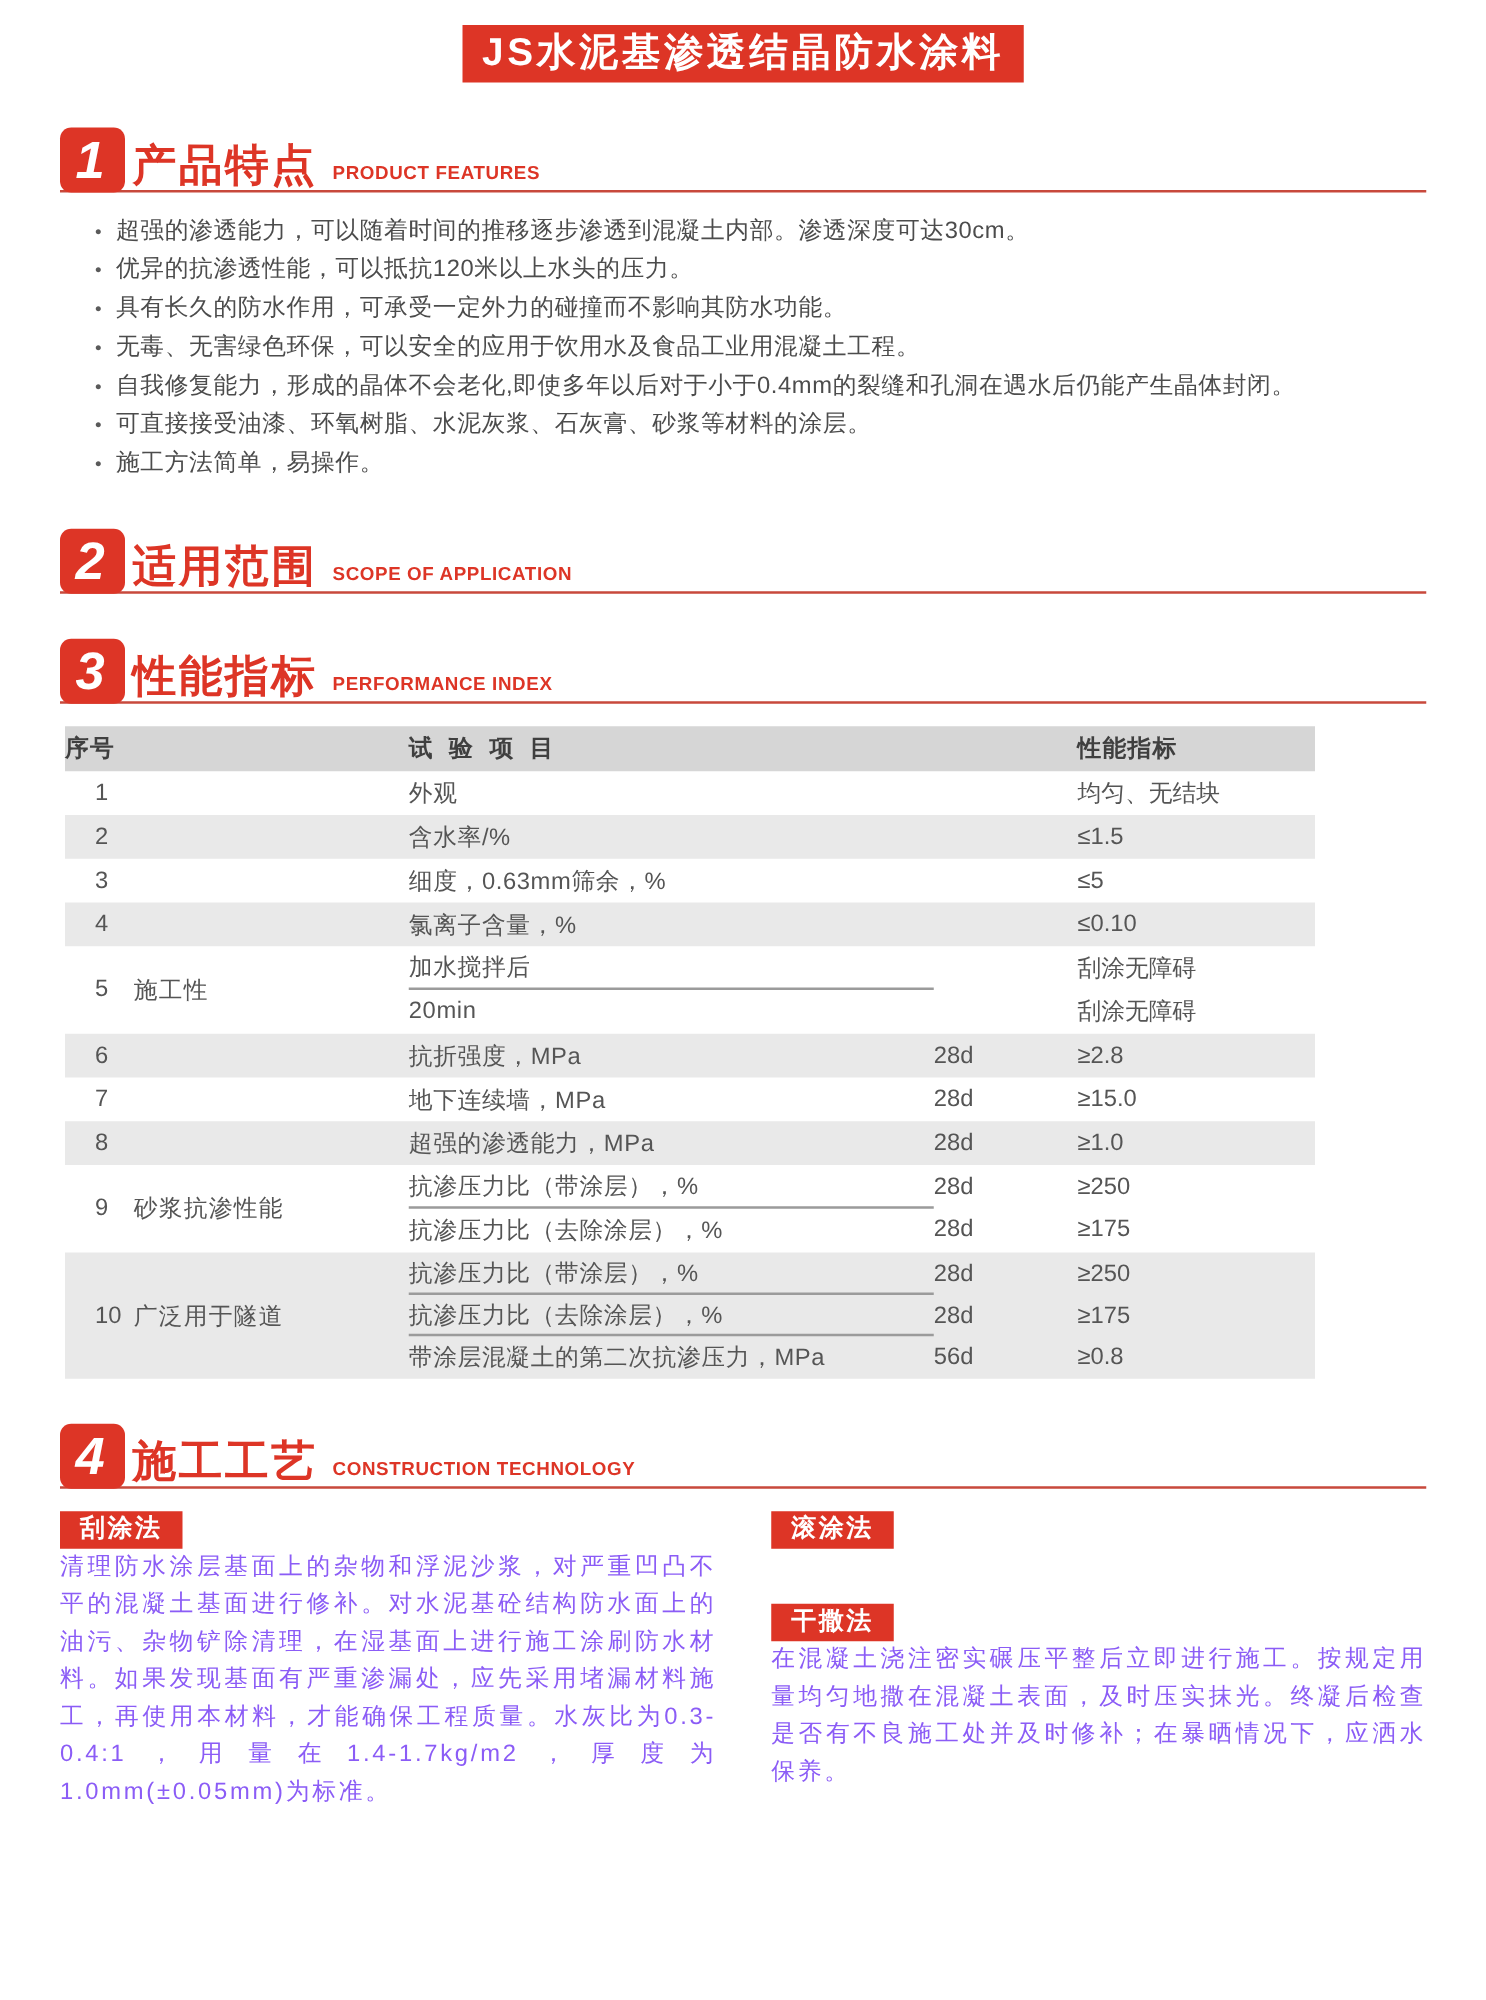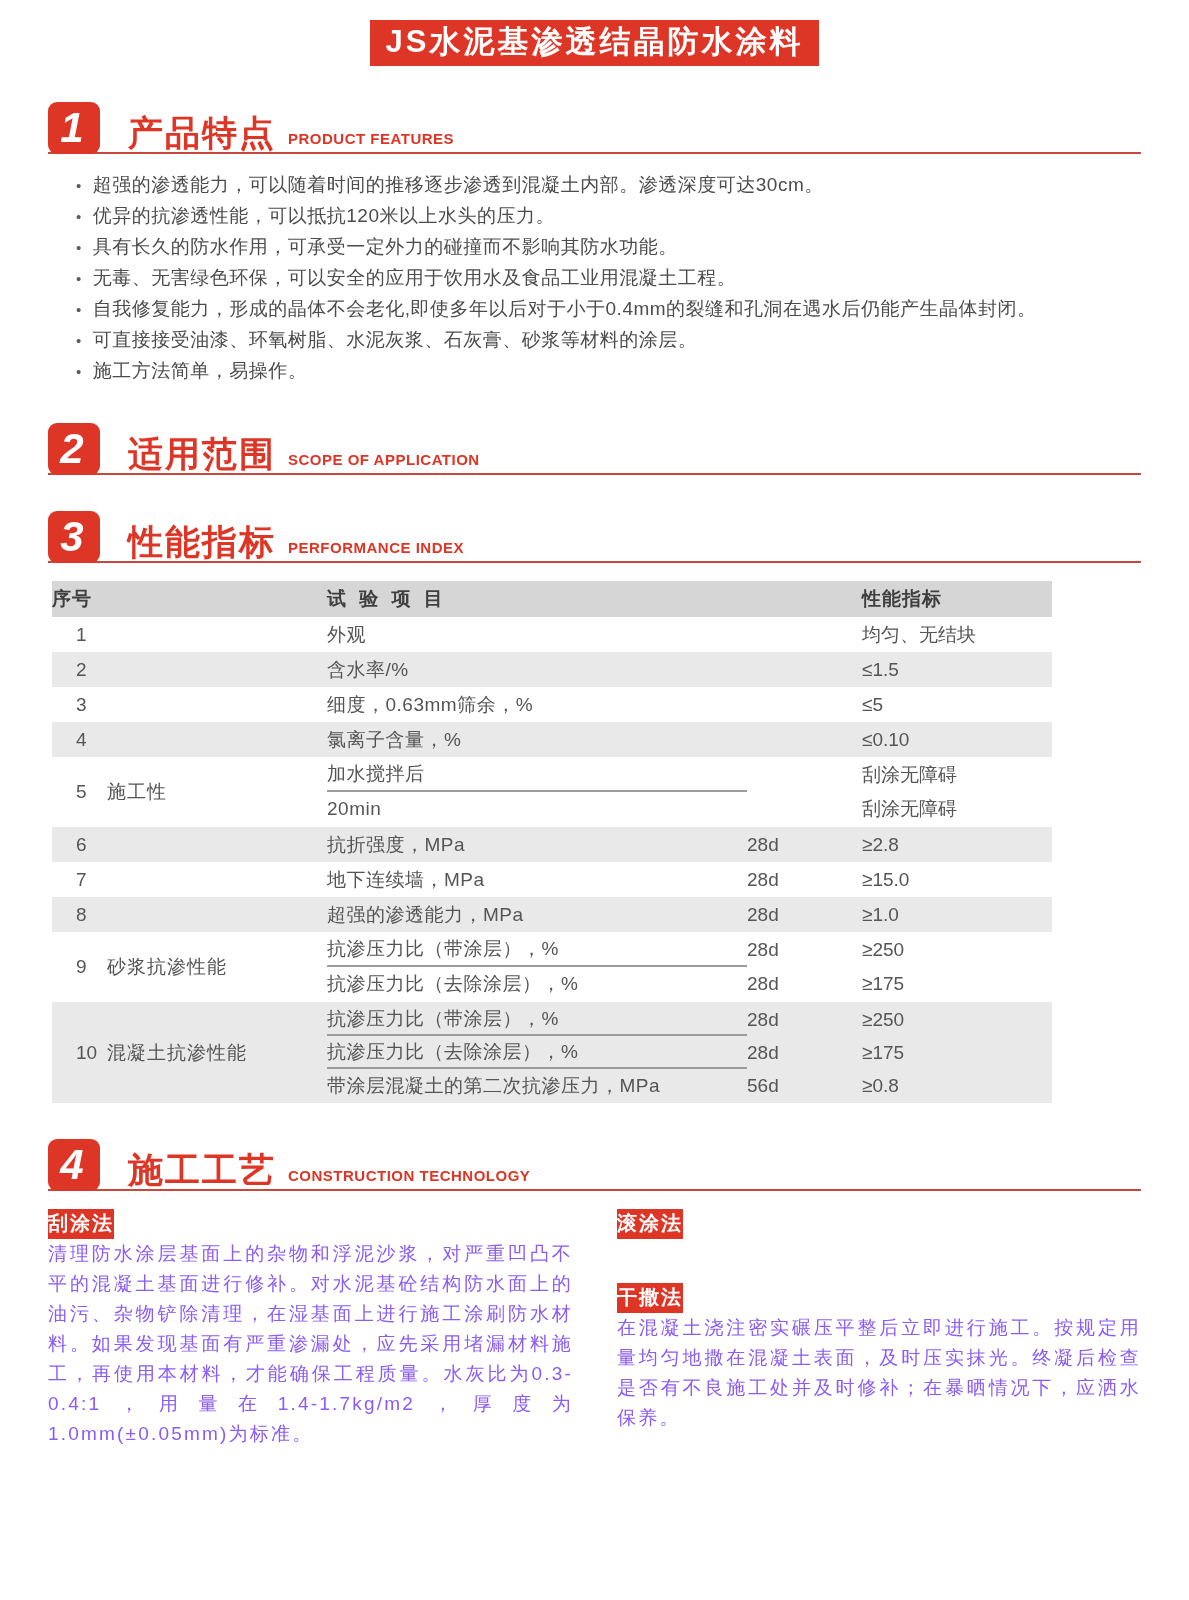--- a/index.html
+++ b/index.html
@@ -24,21 +24,21 @@
     border-bottom:2px solid #c8493c; margin-top:34px;
   }
   .sec-num {
     width:52px; height:52px; background:var(--red); border-radius:9px;
     color:#fff; font-weight:bold; font-style:italic; font-size:42px;
     display:flex; align-items:center; justify-content:center;
     flex:0 0 auto; transform:translateY(2px); padding-right:4px;
   }
   .sec-cn {
     color:var(--red); font-weight:bold; font-size:35px; letter-spacing:2px;
-    margin:0 12px 0 28px; line-height:1.05;
+    margin:0 12px 0 6px; line-height:1.05;
   }
   .sec-en {
     color:var(--red); font-weight:bold; font-size:15px; letter-spacing:0.5px;
     padding-bottom:5px;
   }
 
   
   .features { list-style:none; margin:16px 0 6px 28px; }
   .features li {
     font-size:19px; line-height:30px; color:#4c4c4c; letter-spacing:0.5px;
@@ -75,21 +75,21 @@
   .c-val  { width:190px; }
   .sub.divide .c-item { border-bottom:2px solid #9b9b9b; }
   .t-row { padding:1px 0; }
 
   
   .cols { display:flex; margin-top:18px; gap:44px; }
   .col-left  { width:525px; flex:0 0 auto; }
   .col-right { flex:1; }
   .method-tag {
     display:inline-block; background:var(--red); color:#fff; font-size:20px;
-    font-weight:bold; padding:2px 0 4px; letter-spacing:2px; line-height:1.2;
+    font-weight:bold; padding:2px 16px 4px; letter-spacing:2px; line-height:1.2;
   }
   .method-text {
     margin-top:0; font-size:19px; line-height:30px; color:#8b5cf6;
     letter-spacing:2.2px; text-align:justify;
   }
   .gap-roll { height:44px; }
 
   :root { --red:#dd3526; --thbg:#d6d6d6; --rowbg:#e9e9e9; }
 </style>
 </head>
@@ -239,21 +239,21 @@
             </div>
             <div class="sub">
               <div class="c-item">抗渗压力比（去除涂层），%</div>
               <div class="c-age">28d</div>
               <div class="c-val">≥175</div>
             </div>
           </div>
         </div>
         <div class="t-row row-10 shaded">
           <div class="c-no">10</div>
-          <div class="c-name">混凝土抗渗性能</div>
+          <div class="c-name">广泛用于隧道</div>
           <div class="subs">
             <div class="sub divide">
               <div class="c-item">抗渗压力比（带涂层），%</div>
               <div class="c-age">28d</div>
               <div class="c-val">≥250</div>
             </div>
             <div class="sub divide">
               <div class="c-item">抗渗压力比（去除涂层），%</div>
               <div class="c-age">28d</div>
               <div class="c-val">≥175</div>

